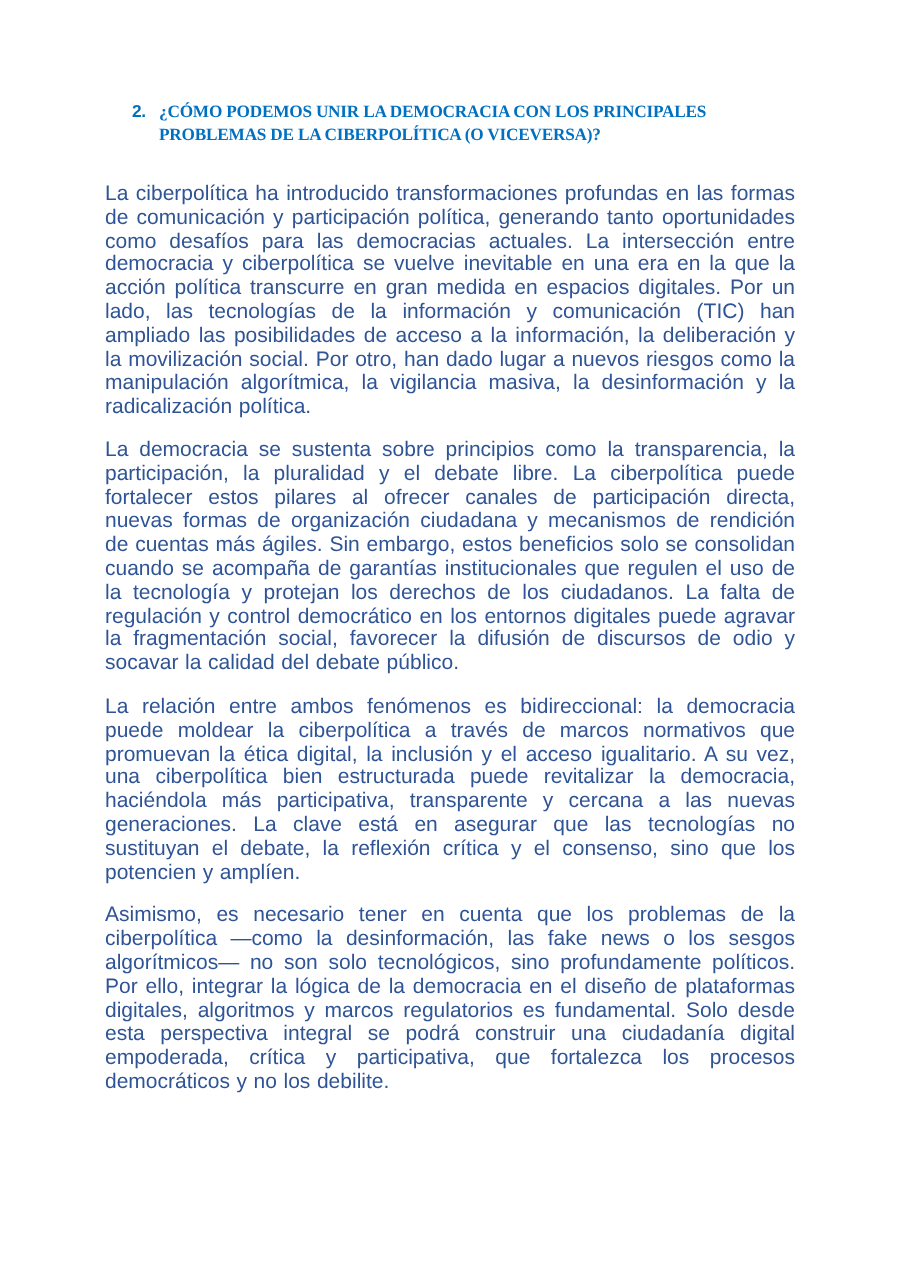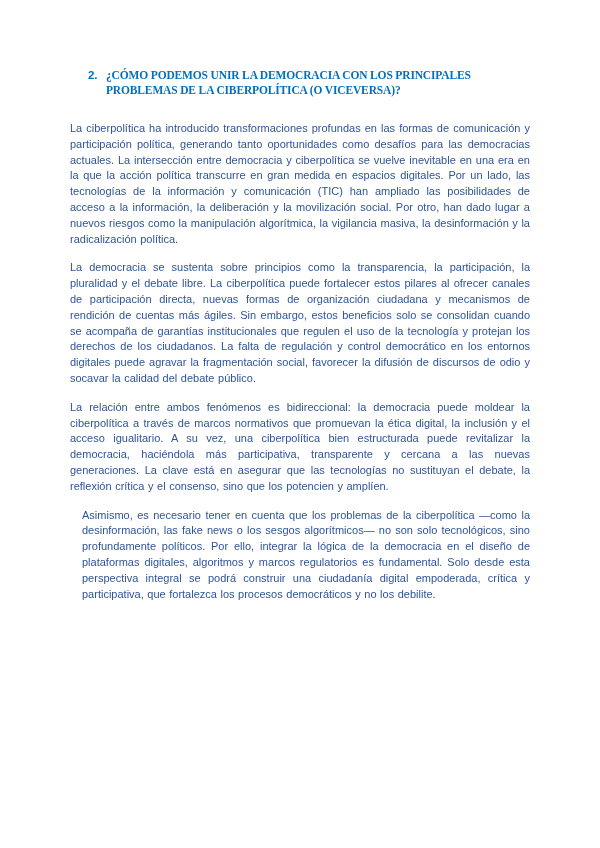--- a/index.html
+++ b/index.html
@@ -41,30 +41,29 @@
     width: 18px;
   }
 
   .heading-text {
     flex: 1 1 auto;
     font-family: Liberation Serif, serif;
   }
 
   .body-text p {
     color: var(--body-color, #2F5496);
-    font-size: 11px;
+    font-size: 14px;
     line-height: 15.8px;
     text-align: justify;
     margin-bottom: 13px;
     word-spacing: 0.5px;
   }
 
   .body-text p:last-child {
     margin-bottom: 0;
-    margin-left: 12px;
   }
 </style>
 </head>
 <body>
 
 <div class="page">
 
   <div class="heading">
     <span class="heading-number">2.</span>
     <span class="heading-text">¿CÓMO PODEMOS UNIR LA DEMOCRACIA CON LOS PRINCIPALES PROBLEMAS DE LA CIBERPOLÍTICA (O VICEVERSA)?</span>

